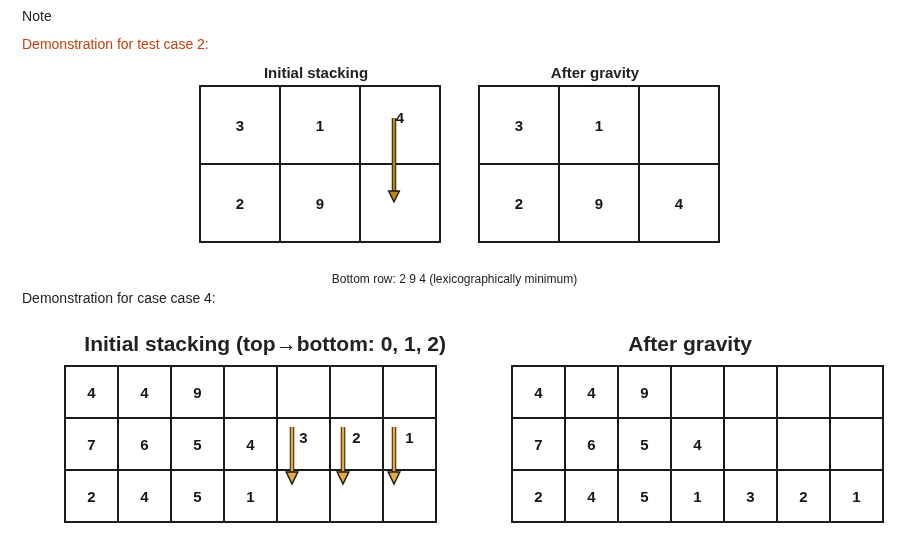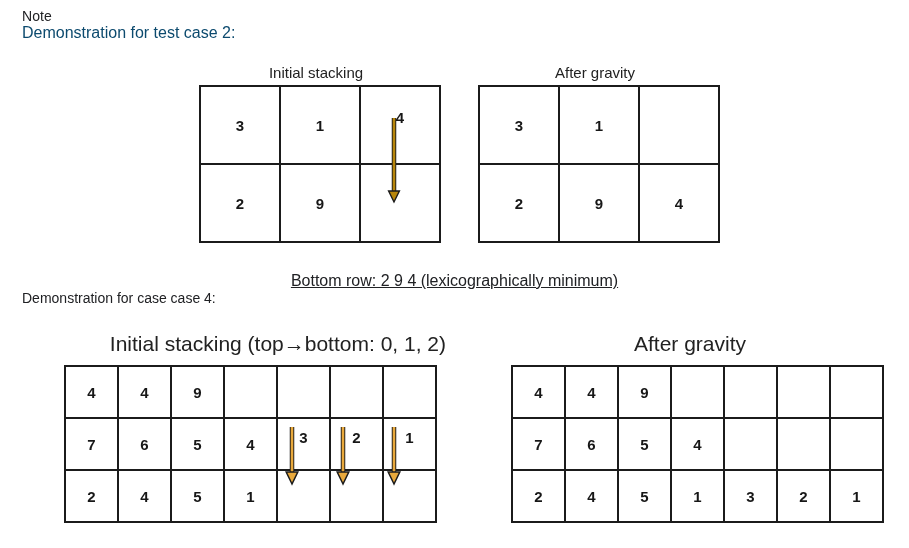--- a/index.html
+++ b/index.html
@@ -22,36 +22,36 @@
   #note-heading {
     left: 22px;
     top: 8px;
     font-size: 14px;
     font-weight: normal;
     color: #202124;
     letter-spacing: 0.1px;
   }
   #note-line-1 {
     left: 22px;
-    top: 24px;
-    font-size: 16px;
+    top: 36px;
+    font-size: 14px;
     font-weight: normal;
-    color: #0c4a6e;
+    color: #c2410c;
   }
   #note-line-2 {
     left: 22px;
     top: 290px;
     font-size: 14px;
     font-weight: normal;
     color: #202124;
   }
 
   
   .fig-title {
-    font-weight: normal;
+    font-weight: bold;
     color: #222222;
     text-align: center;
     white-space: nowrap;
   }
   .fig-title.small { font-size: 15px; }
   .fig-title.large { font-size: 21px; }
 
   
   .grid {
     border-collapse: collapse;
@@ -90,23 +90,22 @@
   
   .arrow-layer { pointer-events: none; }
   .arrow-svg { display: block; overflow: visible; }
 
   
   #caption-bottom-row {
     left: 0;
     right: 0;
     top: 272px;
     text-align: center;
-    font-size: 16px;
+    font-size: 12px;
     color: #202124;
-    text-decoration: underline;
   }
 
   
   #fig1-left-title  { left: 199px; top: 64px;  width: 234px; }
   #fig1-left-grid   { left: 199px; top: 85px; }
   #fig1-right-title { left: 478px; top: 64px;  width: 234px; }
   #fig1-right-grid  { left: 478px; top: 85px; }
 
   #fig2-left-title  { left: 40px;  top: 332px; width: 406px; text-align:right; }
   #fig2-left-grid   { left: 64px;  top: 365px; }

